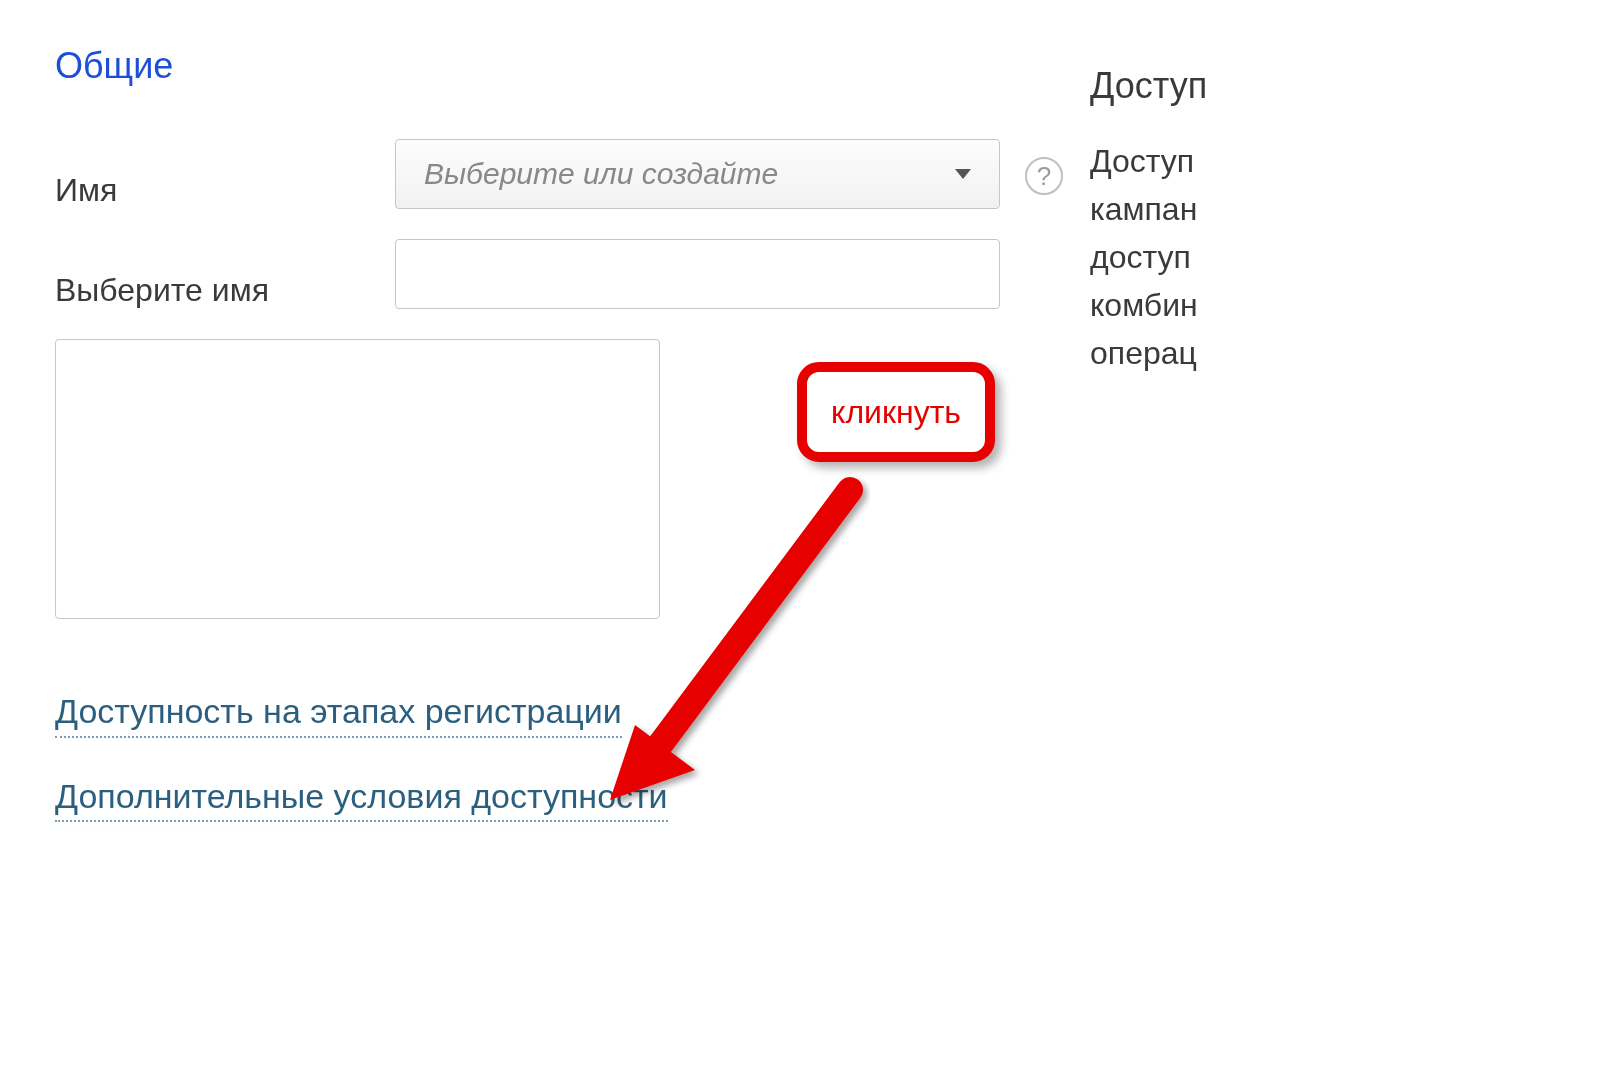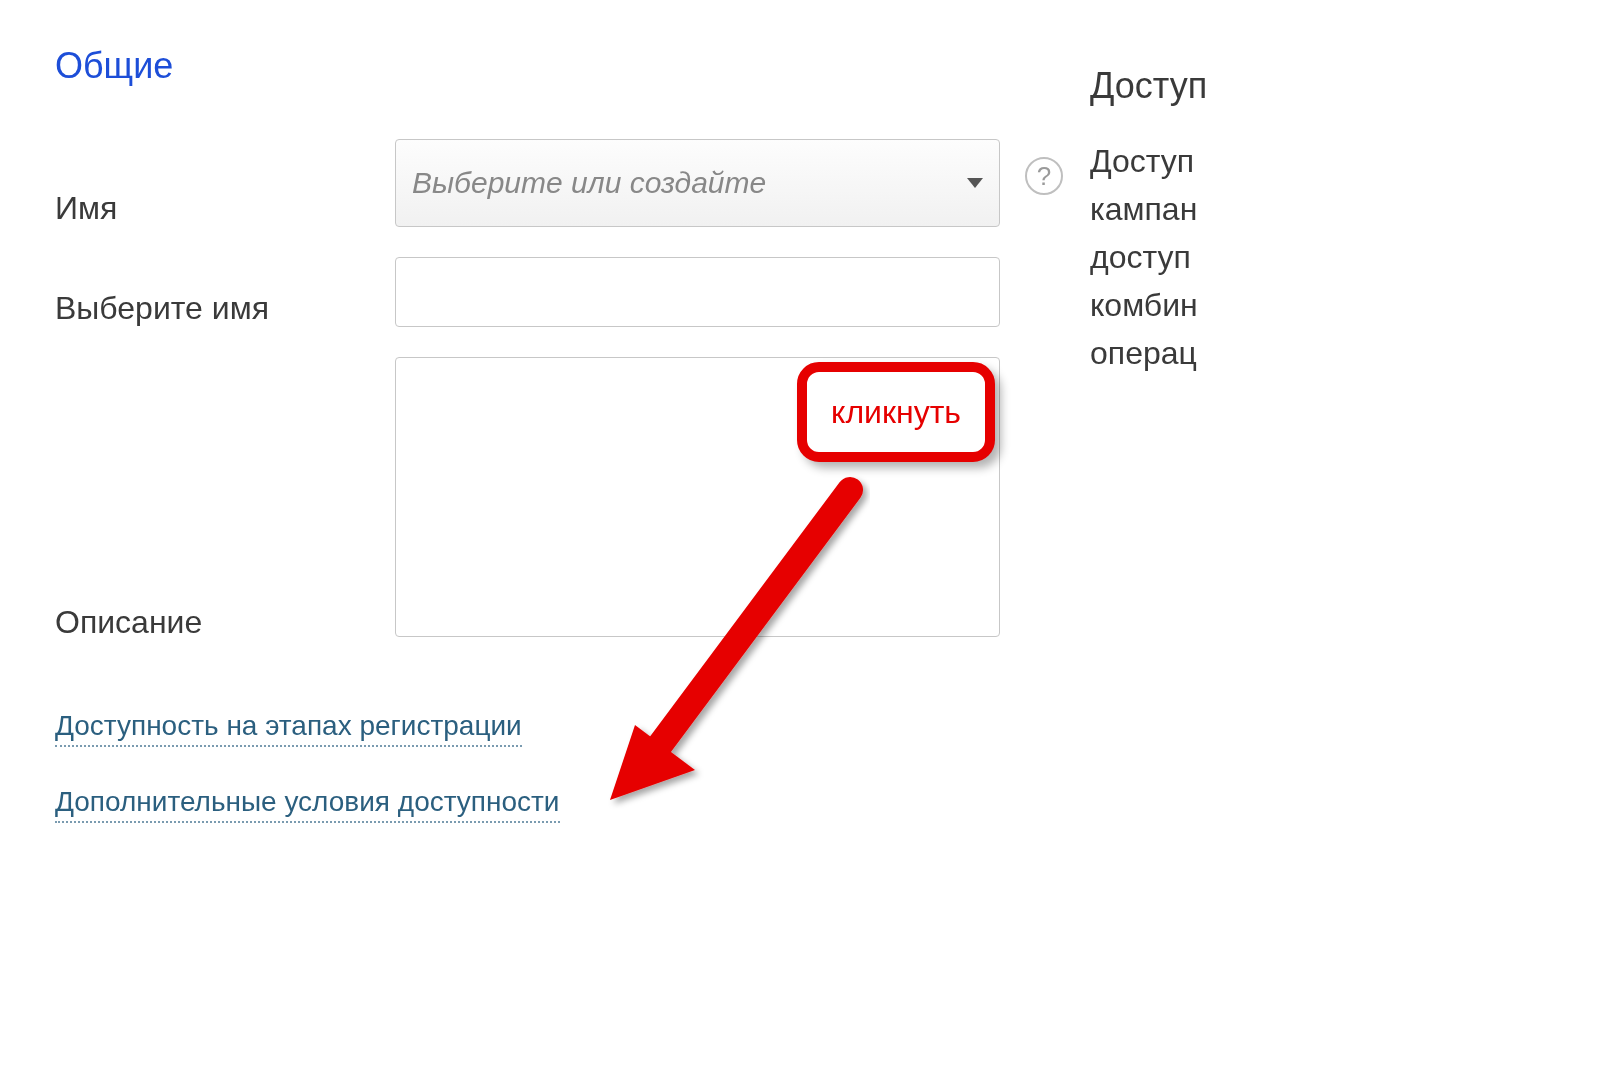--- a/index.html
+++ b/index.html
@@ -33,25 +33,25 @@
       width: 340px;
       font-size: 32px;
       color: #3a3a3a;
       padding-top: 18px;
     }
     .form-field {
       position: relative;
     }
     .select-input {
       width: 605px;
-      height: 88px;
+      height: 70px;
       border: 1px solid #c7c7c7;
       background: linear-gradient(to bottom, #fdfdfd, #f1f1f1);
       border-radius: 4px;
-      padding: 0 16px;
+      padding: 0 28px;
       font-size: 30px;
       font-style: italic;
       color: #888;
       display: flex;
       align-items: center;
       justify-content: space-between;
       cursor: pointer;
     }
     .caret-down {
       width: 0;
@@ -88,21 +88,21 @@
       border: 2px solid #bfbfbf;
       border-radius: 50%;
       color: #9a9a9a;
       font-size: 26px;
       display: flex;
       align-items: center;
       justify-content: center;
       cursor: pointer;
     }
     .collapsible-link {
-      font-size: 28px;
+      font-size: 34px;
       color: #2b5f7f;
       border-bottom: 2px dotted #7a9bb0;
       cursor: pointer;
       display: inline-block;
       margin-top: 35px;
       line-height: 1.4;
     }
     .right-panel {
       position: absolute;
       left: 1090px;
@@ -164,21 +164,20 @@
   </div>
 
   <div class="form-row">
     <div class="form-label">Выберите имя</div>
     <div class="form-field">
       <input type="text" class="text-input" style="">
     </div>
   </div>
 
   <div class="form-row">
-    <div class="form-label">Описание</div>
     <div class="form-field">
       <textarea class="textarea-input" style=""></textarea>
     </div>
   </div>
 
   <div>
     <span class="collapsible-link">Доступность на этапах регистрации</span>
   </div>
   <div>
     <span class="collapsible-link">Дополнительные условия доступности</span>

